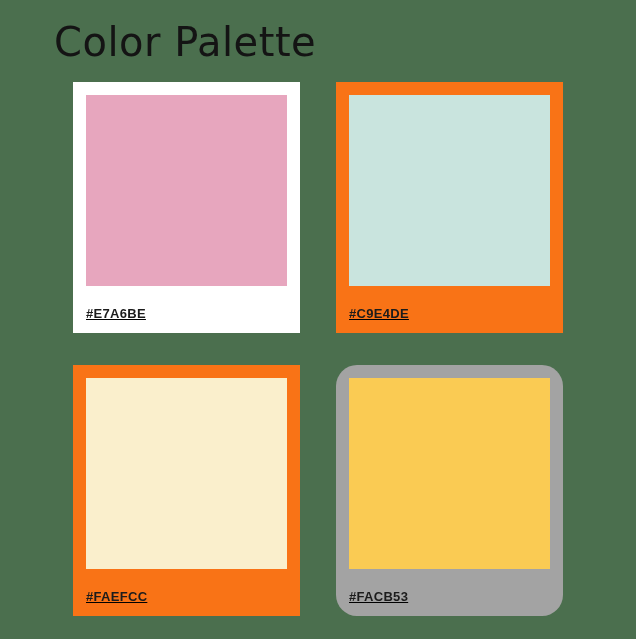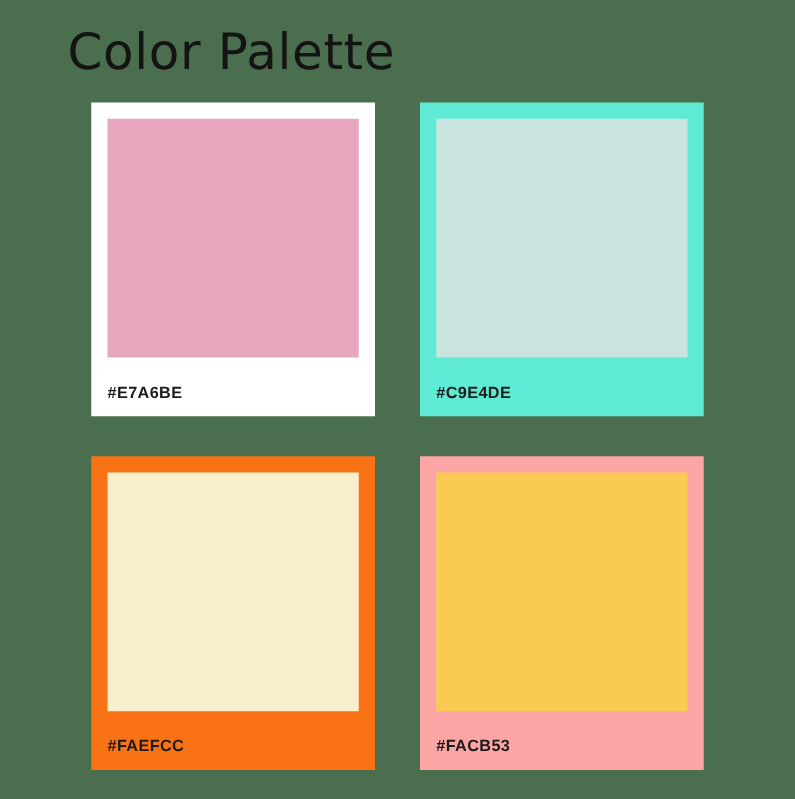--- a/index.html
+++ b/index.html
@@ -32,20 +32,21 @@
   .palette-grid {
     position: absolute;
     left: 73px;
     top: 82px;
     width: 456px;
     display: grid;
     grid-template-columns: 227px 227px;
     grid-template-rows: 251px 251px;
     column-gap: 36px;
     row-gap: 32px;
+    text-decoration: underline;
   }
 
   .swatch-card {
     background: #ffffff;
     padding: 13px 13px 0 13px;
     box-sizing: border-box;
     display: flex;
     flex-direction: column;
     position: relative;
   }
@@ -71,28 +72,28 @@
 
 <div class="page-title" style="color: rgb(20, 20, 20);">Color Palette</div>
 
 <div class="palette-grid">
 
   <div class="swatch-card" style="background: rgb(255, 255, 255);">
     <div class="swatch-color" style="background: rgb(231, 166, 190);"></div>
     <div class="swatch-label" style="color: rgb(28, 28, 28);">#E7A6BE</div>
   </div>
 
-  <div class="swatch-card" style="background: #5eead4;">
+  <div class="swatch-card" style="background: #f97316;">
     <div class="swatch-color" style="background: rgb(201, 228, 222);"></div>
     <div class="swatch-label" style="color: rgb(28, 28, 28);">#C9E4DE</div>
   </div>
 
   <div class="swatch-card" style="background: #f97316;">
     <div class="swatch-color" style="background: rgb(250, 239, 204);"></div>
     <div class="swatch-label" style="color: rgb(28, 28, 28);">#FAEFCC</div>
   </div>
 
-  <div class="swatch-card" style="background: #fca5a5;">
+  <div class="swatch-card" style="background: #a3a3a3; border-radius: 21px;">
     <div class="swatch-color" style="background: rgb(250, 203, 83);"></div>
     <div class="swatch-label" style="color: rgb(28, 28, 28);">#FACB53</div>
   </div>
 
 </div>
 
 </body></html>

